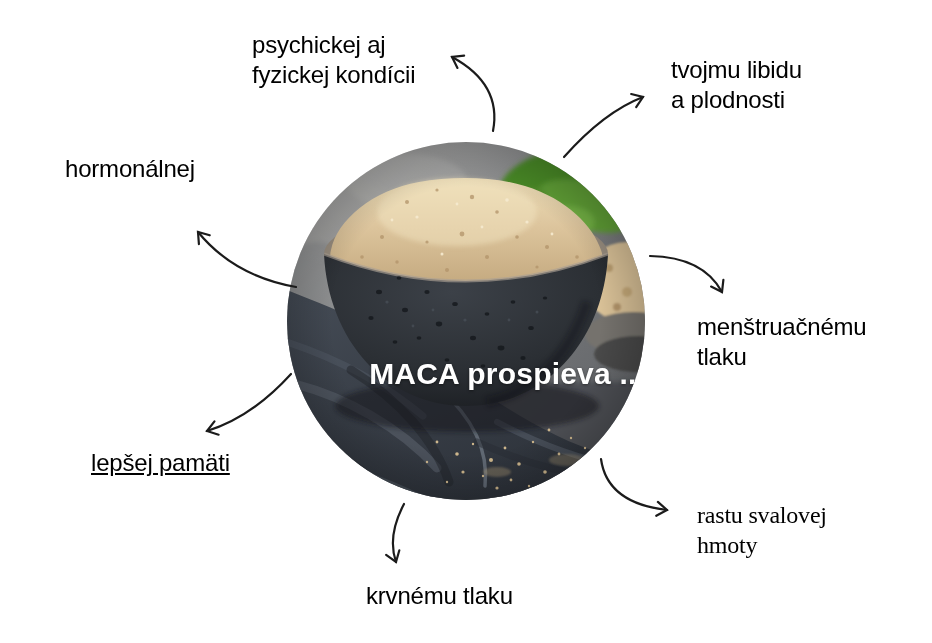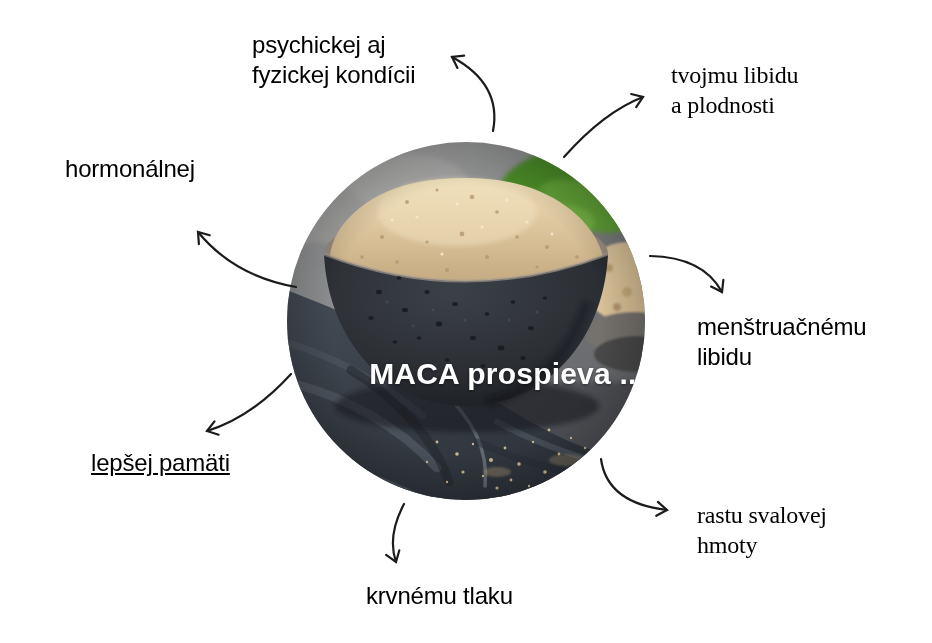--- a/index.html
+++ b/index.html
@@ -4,21 +4,21 @@
 <style>
   html,body{margin:0;padding:0;background:#fff;}
   .stage{
     position:relative;width:932px;height:643px;background:var(--background,#fff);
     font-family:"Liberation Sans","DejaVu Sans",sans-serif;overflow:hidden;
   }
   
   .label{position:absolute;color:var(--text,#000);font-size:24px;line-height:29.5px;letter-spacing:-0.2px;white-space:nowrap;}
   .label span{display:block;}
   .label-condition{left:252px;top:30px;}
-  .label-libido{left:671px;top:61px;font-family:Liberation Serif, serif;}
+  .label-libido{left:671px;top:55px;}
   .label-hormonal{left:65px;top:154px;}
   .label-menstrual{left:697px;top:312px;}
   .label-memory{left:91px;top:448px;text-decoration:underline;}
   .label-blood{left:366px;top:581px;}
   .label-muscle{left:697px;top:501px;font-family:Liberation Serif, serif;}
   
   .circle-photo{
     position:absolute;left:287px;top:142px;width:358px;height:358px;
     border-radius:50%;overflow:hidden;
   }
@@ -245,21 +245,21 @@
   </div>
   <div class="label label-libido">
     <span>tvojmu libidu</span>
     <span>a plodnosti</span>
   </div>
   <div class="label label-hormonal">
     <span>hormonálnej</span>
   </div>
   <div class="label label-menstrual">
     <span>menštruačnému</span>
-    <span>libidu</span>
+    <span>tlaku</span>
   </div>
   <div class="label label-memory">
     <span>lepšej pamäti</span>
   </div>
   <div class="label label-blood">
     <span>krvnému tlaku</span>
   </div>
   <div class="label label-muscle">
     <span>rastu svalovej</span>
     <span>hmoty</span>

